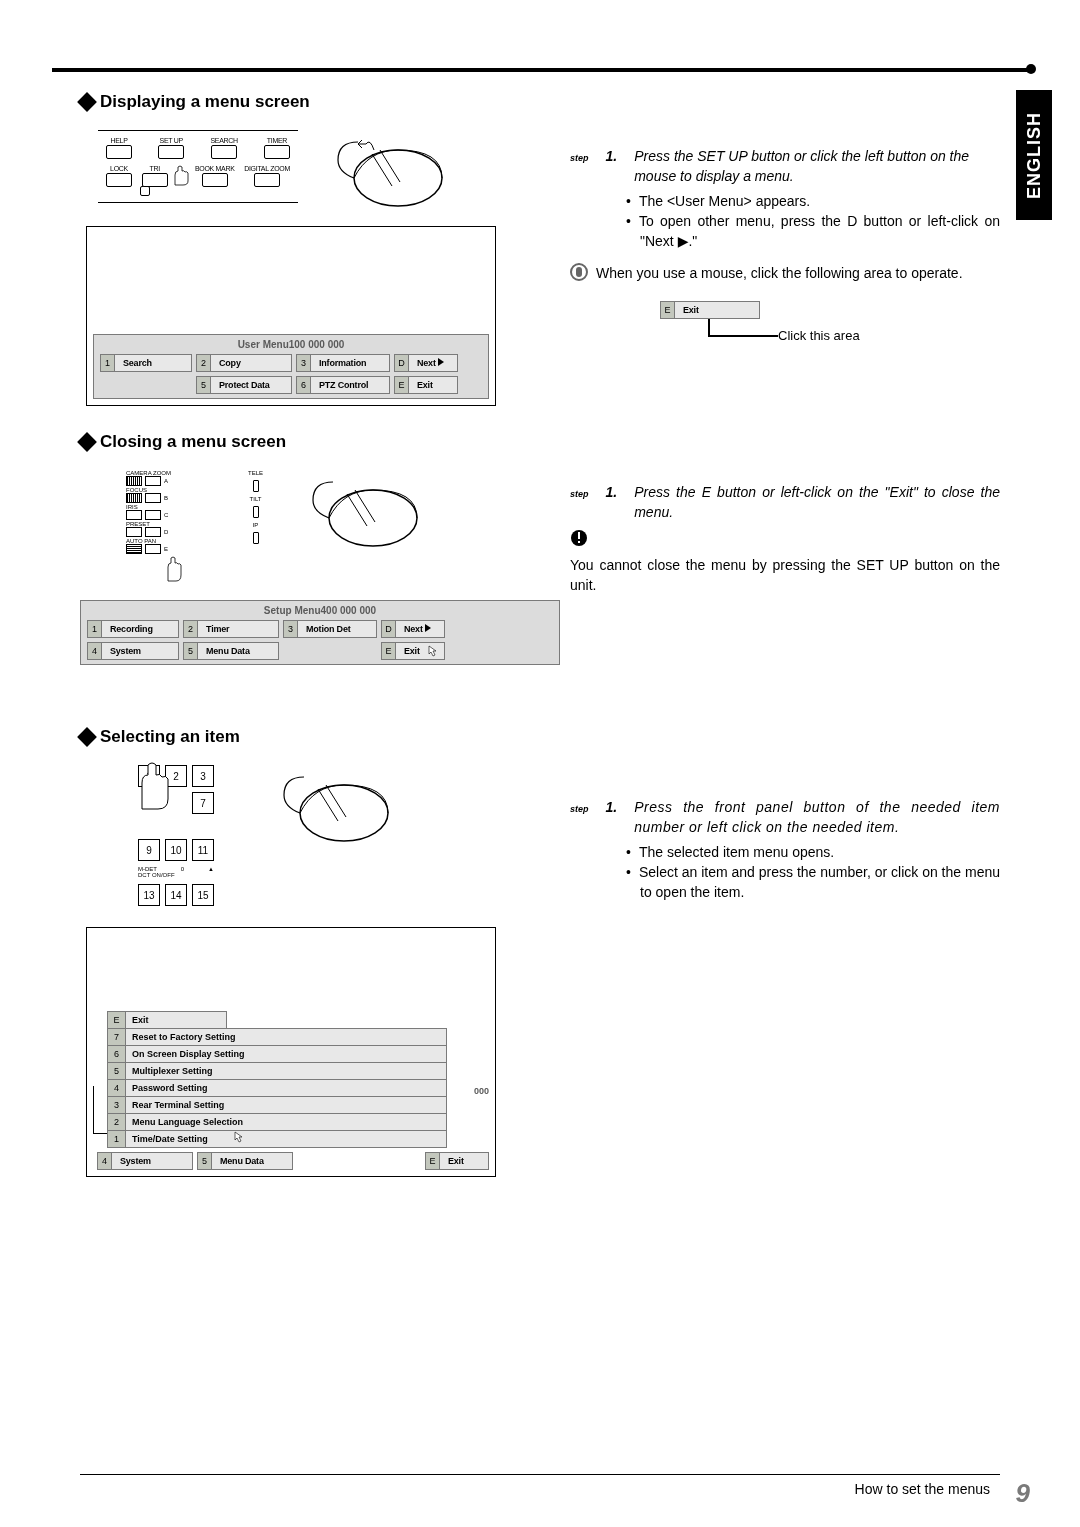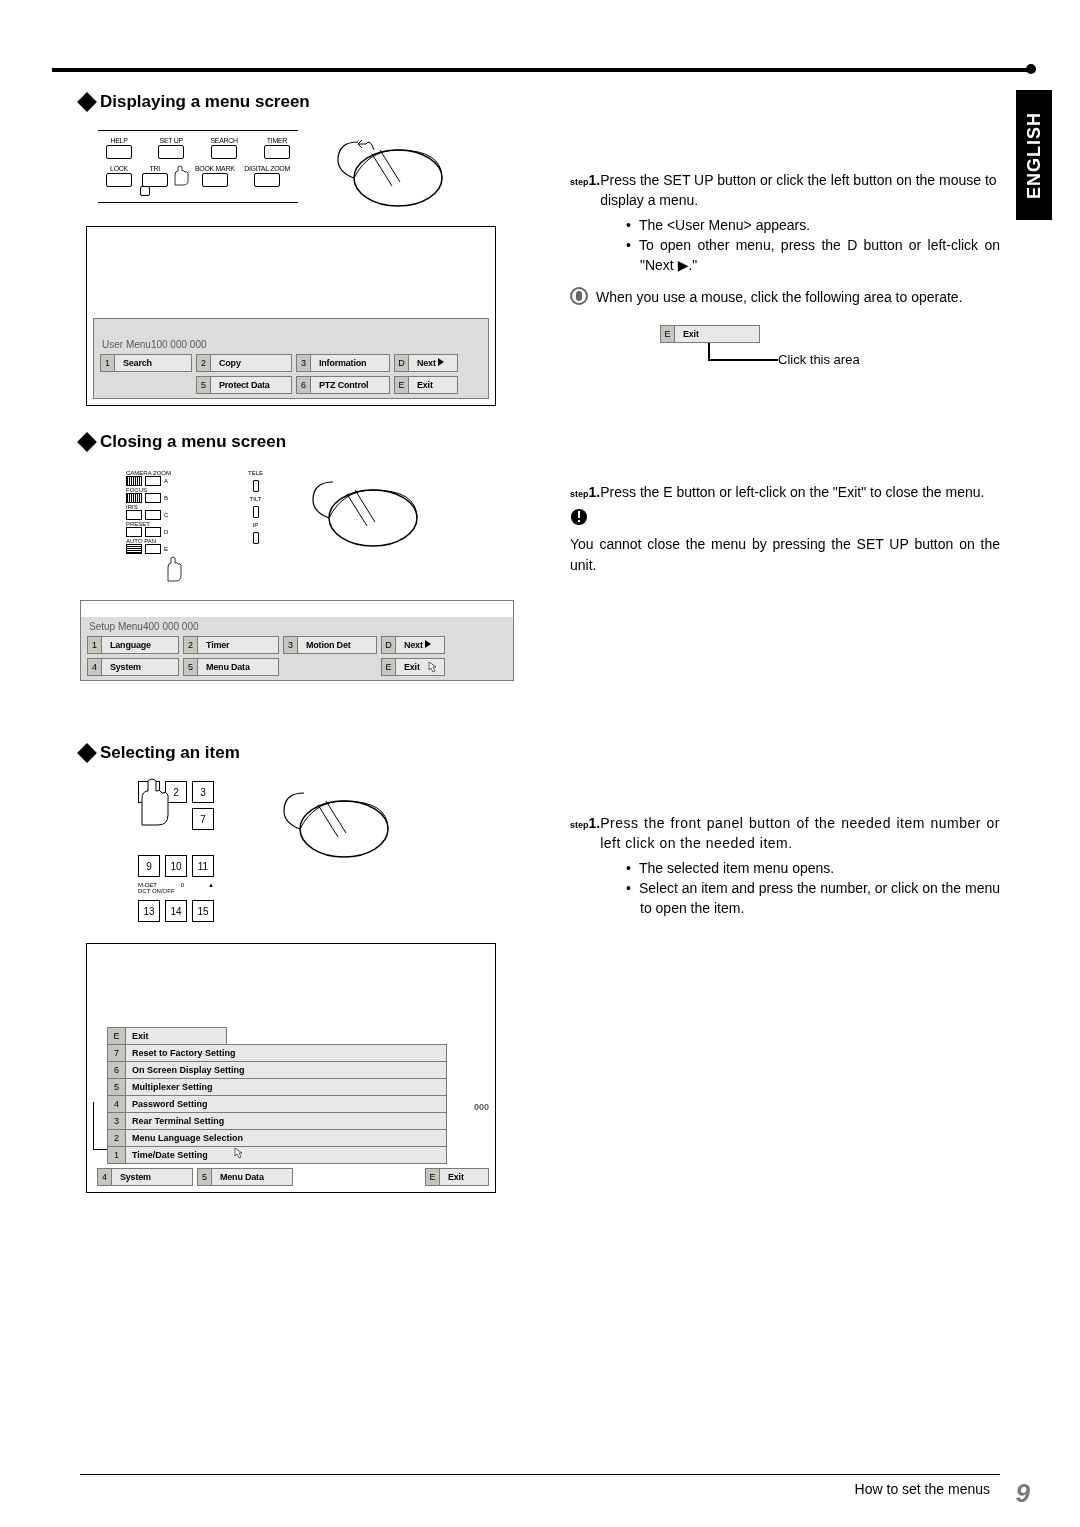--- a/index.html
+++ b/index.html
@@ -44,55 +44,55 @@
     .mouse svg { width: 100%; height: 100%; }
 
     .video-box {
       width: 410px; height: 180px; border: 1px solid #000; margin: 4px 0 0 6px;
       display: flex; flex-direction: column; justify-content: flex-end;
     }
     .menu-panel {
       margin: 6px; border: 1px solid #7a7a7a; background: #dcdcdc; font-size: 10px;
     }
     .menu-header {
-      display: flex; justify-content: flex-start; padding: 4px 8px; font-weight: normal; color: #5a5a5a; margin-top: 16px;
+      display: flex; justify-content: center; padding: 4px 8px; font-weight: bold; color: #5a5a5a;
     }
     .menu-btn-row { display: flex; gap: 4px; padding: 0 6px 4px; }
     .menu-btn {
       display: flex; align-items: center; gap: 2px; border: 1px solid #7a7a7a; background: #e8e8e8;
       height: 18px;
     }
     .menu-btn .num { width: 14px; height: 100%; background: #c3c7bd; display: flex; align-items: center; justify-content: center; border-right: 1px solid #7a7a7a; font-size: 9px; }
     .menu-btn .lbl { padding: 0 6px; font-weight: bold; font-size: 9px; letter-spacing: -0.2px; }
     .menu-btn.w1 { width: 92px; }
     .menu-btn.w2 { width: 96px; }
     .menu-btn.w3 { width: 94px; }
     .menu-btn.wd { width: 64px; }
     .menu-btn.spacer { visibility: hidden; }
     .tri { display: inline-block; width: 0; height: 0; border-top: 4px solid transparent; border-bottom: 4px solid transparent; border-left: 6px solid #000; margin-left: 2px; }
 
     .step-label { font-size: 9px; font-weight: bold; }
     .step-num { font-size: 14px; font-weight: bold; }
-    .step-line { display: flex; gap: 0; align-items: baseline; margin-bottom: 4px; }
+    .step-line { display: flex; gap: 17px; align-items: baseline; margin-bottom: 4px; font-style: italic; }
     ul.bul { list-style: none; padding-left: 18px; margin-top: 3px; }
     ul.bul li::before { content: "•"; margin-right: 8px; }
     ul.bul li { text-indent: -14px; padding-left: 14px; text-align: justify; }
 
     .note { display: flex; gap: 8px; margin-top: 12px; }
     .note-icon { width: 18px; height: 18px; flex-shrink: 0; }
     .note-icon svg { width: 100%; height: 100%; }
     .note-text { text-align: justify; }
 
     .exit-key-illus { margin: 14px 0 0 90px; }
     .exit-key-illus .menu-btn { display: inline-flex; }
     .click-line { border-left: 2px solid #000; border-bottom: 2px solid #000; height: 18px; width: 70px; margin-left: 48px; }
     .click-label { font-size: 13px; margin-left: 118px; position: relative; top: -10px; }
 
     .setup-panel-outer {
-      width: 434px; border: 1px solid #7a7a7a; margin-top: 8px;
+      width: 480px; border: 1px solid #7a7a7a; margin-top: 8px;
     }
     .setup-panel-outer .menu-panel { margin: 0; border: none; }
 
     .controls-cluster { width: 120px; font-size: 6px; text-align: center; }
     .cc-row { display: flex; align-items: center; gap: 3px; justify-content: flex-start; margin-left: 28px; margin-bottom: 1px;}
     .cc-key { width: 16px; height: 10px; border: 1px solid #000; background: #fff; }
     .cc-mod { width: 6px; height: 12px; border: 1px solid #000; border-radius: 1px; background: #fff; }
     .hand { width: 26px; height: 28px; margin-left: 34px; }
 
     .keypad { margin-left: 40px; }
@@ -237,21 +237,21 @@
           </div>
         </div>
       </div>
     </div>
 
     <div class="rightcol">
       <div style="height:24px;"></div>
       <div class="step-line">
         <span class="step-label">step</span>
         <span class="step-num">1.</span>
-        <span style="flex:1;margin-top:24px;">Press the SET UP button or click the left button on the mouse to display a menu.</span>
+        <span style="flex:1;">Press the SET UP button or click the left button on the mouse to display a menu.</span>
       </div>
       <ul class="bul" style="margin-left:38px;">
         <li>The &lt;User Menu&gt; appears.</li>
         <li>To open other menu, press the D button or left-click on "Next ▶."</li>
       </ul>
       <div class="note">
         <span class="note-icon">
           <svg viewBox="0 0 18 18">
               <circle cx="9" cy="9" r="8" fill="none" stroke="#666" stroke-width="2"></circle>
               <rect x="6" y="4" width="6" height="10" rx="3" fill="#666"></rect>
@@ -335,21 +335,21 @@
 
       <div class="setup-panel-outer">
         <div class="menu-panel">
           <div class="menu-header">
             <span>Setup Menu</span>
             <span>400 000 000</span>
           </div>
           <div class="menu-btn-row">
             <div class="menu-btn w1">
                 <span class="num">1</span>
-                <span class="lbl">Language</span>
+                <span class="lbl">Recording</span>
               </div>
             <div class="menu-btn w2">
                 <span class="num">2</span>
                 <span class="lbl">Timer</span>
               </div>
             <div class="menu-btn w3">
                 <span class="num">3</span>
                 <span class="lbl">Motion Det</span>
               </div>
             <div class="menu-btn wd">

